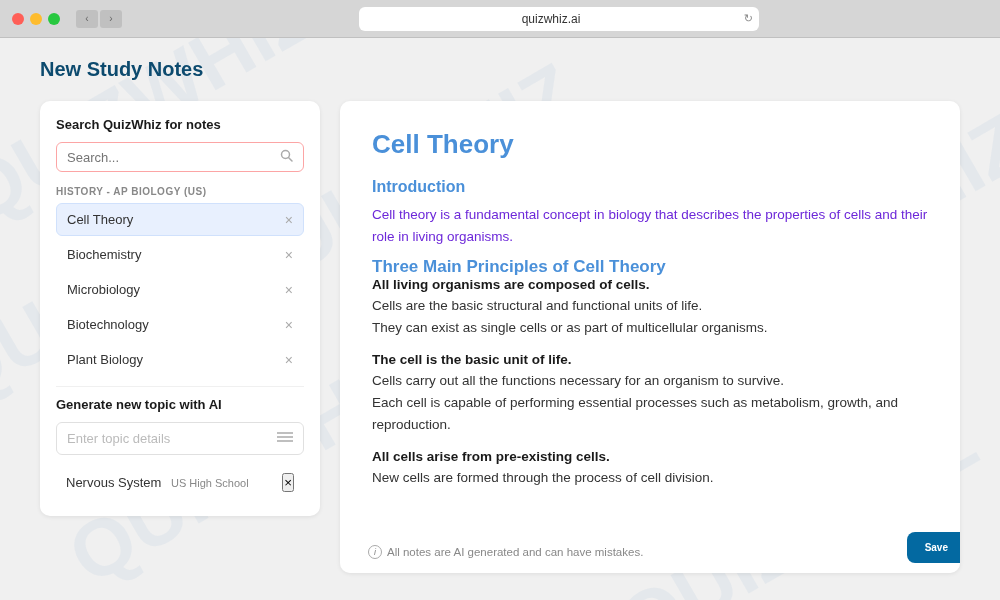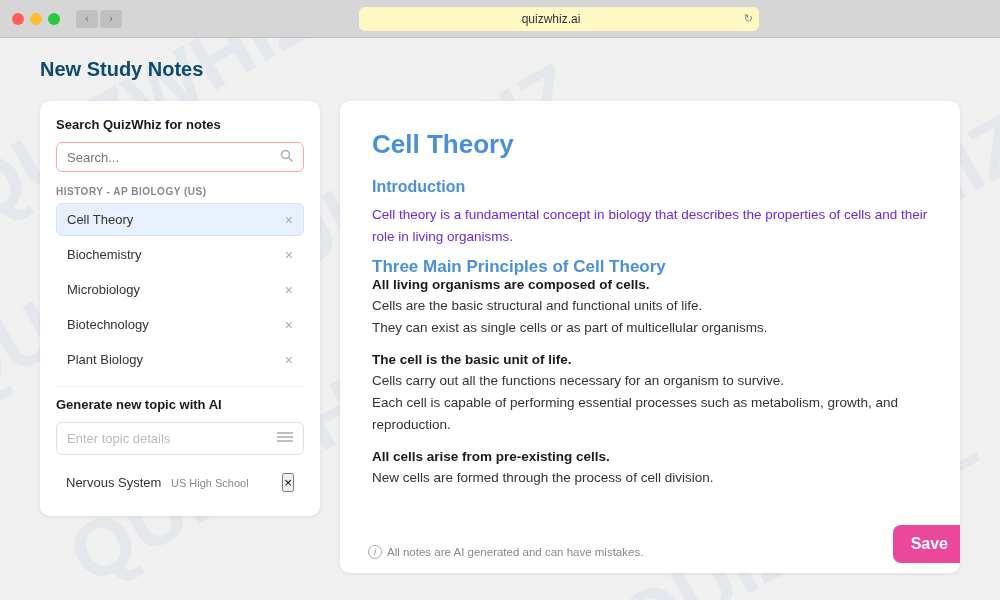--- a/index.html
+++ b/index.html
@@ -49,21 +49,21 @@
       font-size: 10px;
       color: #666;
       display: flex;
       align-items: center;
       justify-content: center;
     }
     .url-bar {
       flex: 1;
       max-width: 400px;
       margin: 0 auto;
-      background: #fef9c3;
+      background: #ffffff;
       border-radius: 6px;
       height: 24px;
       display: flex;
       align-items: center;
       justify-content: center;
       font-size: 12px;
       color: #333;
       position: relative;
       padding: 0 24px 0 8px;
     }
@@ -317,26 +317,26 @@
       justify-content: center;
       font-size: 9px;
       color: #888;
       font-style: italic;
     }
 
     .save-btn {
       position: absolute;
       bottom: 10px;
       right: -6px;
-      background: #ec4899;
+      background: #0369a1;
       color: white;
       border: none;
       border-radius: 8px 0 0 8px;
       padding: 10px 18px;
-      font-size: 16px;
+      font-size: 10px;
       font-weight: 600;
       cursor: pointer;
     }
   </style>
 </head>
 <body>
 
 <div class="browser-chrome">
   <div class="traffic-lights">
     <div class="traffic-light tl-red"></div>

